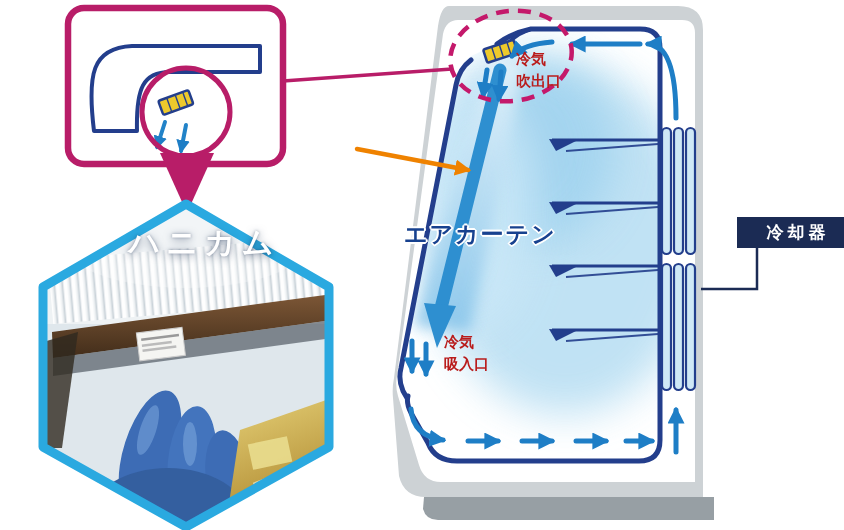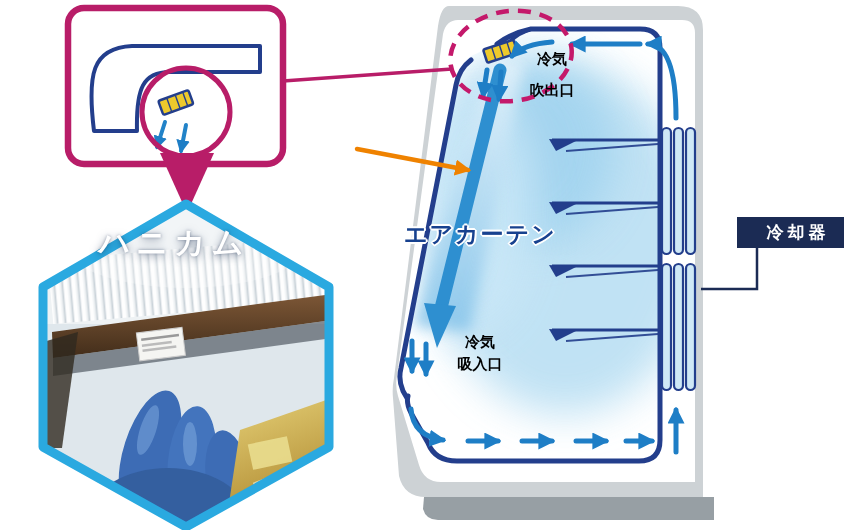--- a/index.html
+++ b/index.html
@@ -1,20 +1,20 @@
 <!DOCTYPE html>
 <html><head>
 <meta charset="utf-8">
 <style>
   html,body{margin:0;padding:0;background:#fff;}
   .stage{position:relative;width:844px;height:530px;background:#ffffff;overflow:hidden;
          font-family:"Liberation Sans","DejaVu Sans",sans-serif;}
   svg.layer{position:absolute;left:0;top:0;z-index:1;}
   .lbl{position:absolute;z-index:3;}
-  .lbl-small{font-size:15px;font-weight:bold;color:#000000;text-align:center;line-height:1.45;}
+  .lbl-small{font-size:15px;font-weight:bold;color:#b91c1c;text-align:left;line-height:1.45;}
   .lbl-curtain{font-size:23px;font-weight:bold;color:#17418f;letter-spacing:2px;white-space:nowrap;
     text-shadow:2px 0 0 #fff,-2px 0 0 #fff,0 2px 0 #fff,0 -2px 0 #fff,
                 1px 1px 0 #fff,-1px -1px 0 #fff,1px -1px 0 #fff,-1px 1px 0 #fff;}
   .lbl-cooler{background:#1b2b54;color:#ffffff;font-size:17px;font-weight:bold;letter-spacing:4px;
     display:flex;align-items:center;justify-content:center;padding-left:4px;box-sizing:border-box;}
   .lbl-hex{font-size:31px;font-weight:bold;color:#ffffff;letter-spacing:6px;text-align:center;white-space:nowrap;
     text-shadow:0 2px 8px rgba(25,45,80,.55),0 0 3px rgba(25,45,80,.4);}
 </style>
 </head>
 <body>
@@ -194,25 +194,25 @@
           <rect x="250" y="440" width="40" height="26" fill="#e9dd8e" opacity="0.9" transform="rotate(-12 270 453)"></rect>
           <rect x="285" y="470" width="44" height="30" fill="#d9b84f" transform="rotate(-18 305 485)"></rect>
           <rect x="252" y="472" width="62" height="6" fill="#f4efd2" opacity="0.7" transform="rotate(-20 283 475)"></rect>
         </g>
         <ellipse cx="186" cy="240" rx="125" ry="48" fill="#ffffff" opacity="0.28"></ellipse>
       </g>
       <polygon points="186,204 329,287 329,447 186,527 43,447 43,287" fill="none" stroke="#2aa9e0" stroke-width="9" stroke-linejoin="round"></polygon>
     </g>
   </svg>
 
-  <div class="lbl lbl-hex" style="left:54px;top:222px;width:240px;font-family:Liberation Serif, serif;">ハニカム</div>
+  <div class="lbl lbl-hex" style="left:84px;top:222px;width:240px;font-family:Liberation Serif, serif;">ハニカム</div>
 
   <div class="lbl lbl-small" style="left:516px;top:48px;width:72px;">
     <span style="display:block;">冷気</span>
-    <span style="display:block;margin-top:9px;">吹出口</span>
+    <span style="display:block;">吹出口</span>
   </div>
 
   <div class="lbl lbl-curtain" style="left:378px;top:219px;margin-left:26px;">エアカーテン</div>
 
   <div class="lbl lbl-small" style="left:444px;top:331px;width:72px;">
     <span style="display:block;">冷気</span>
     <span style="display:block;">吸入口</span>
   </div>
 
   <div class="lbl lbl-cooler" style="left:737px;top:217px;width:118px;height:31px;">冷却器</div>

